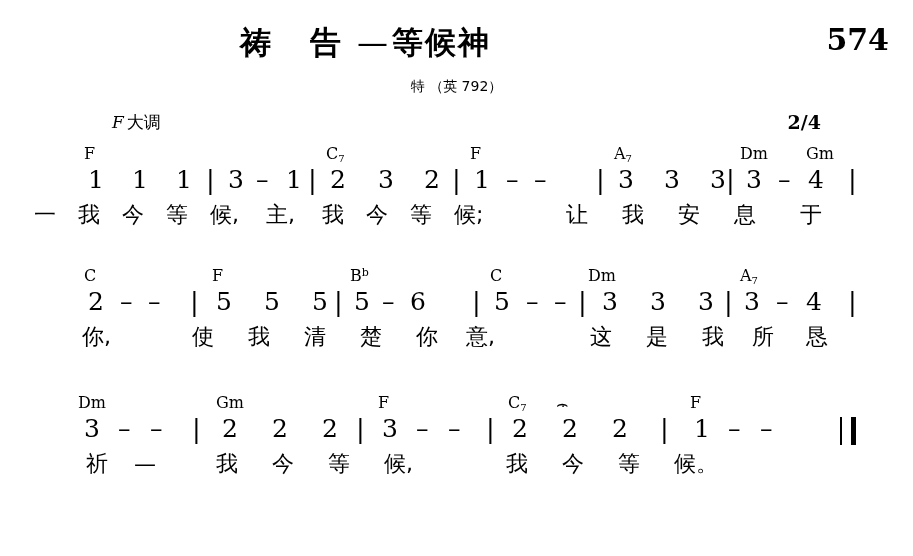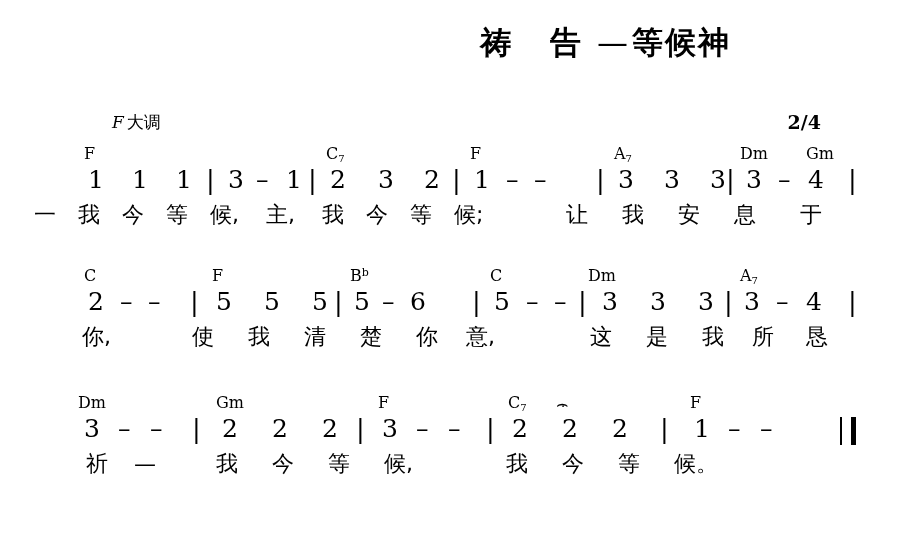--- a/index.html
+++ b/index.html
@@ -20,21 +20,21 @@
     width: 913px;
     height: 556px;
   }
 
   
   .title-row {
     position: absolute;
     top: 22px;
     left: 0;
     width: 731px;
-    text-align: right;
+    text-align: center;
   }
   .title {
     display: inline-block;
     font-family: "DejaVu Sans", "Liberation Sans", sans-serif;
     font-weight: bold;
     font-size: 31px;
     letter-spacing: 2px;
   }
   .title .main {
     letter-spacing: 14px;
@@ -171,21 +171,23 @@
 <body>
 
 <div class="page">
 
   <div class="title-row">
     <span class="title">
       <span class="main">祷 告</span><span class="dash">—</span><span class="subt">等候神</span>
     </span>
   </div>
 
-
+  <div class="number">574</div>
+
+  <div class="subtitle">特 （英 792）</div>
 
   <div class="keysig">
     <span class="kletter">F</span><span>大调</span>
   </div>
 
   <div class="timesig">2/4</div>
 
   <div class="system sys1" id="sys0">
     <div class="chords">
         <span class="chord" style="left: 84px;">F</span>

